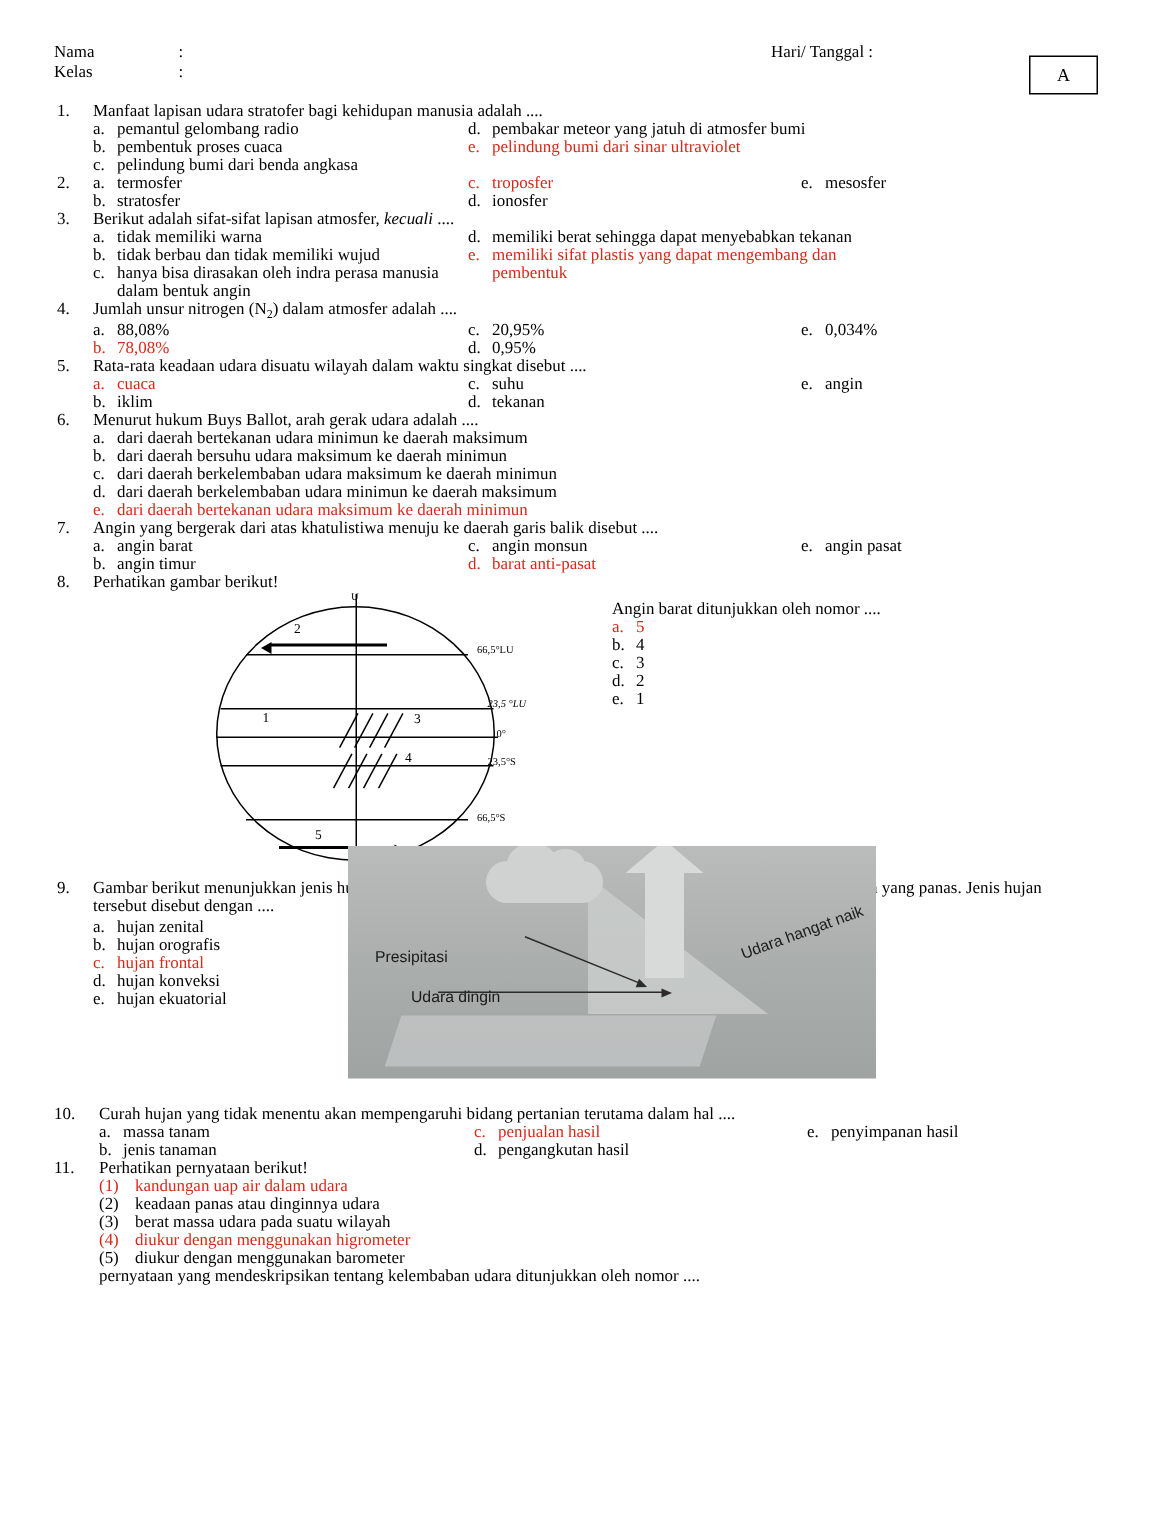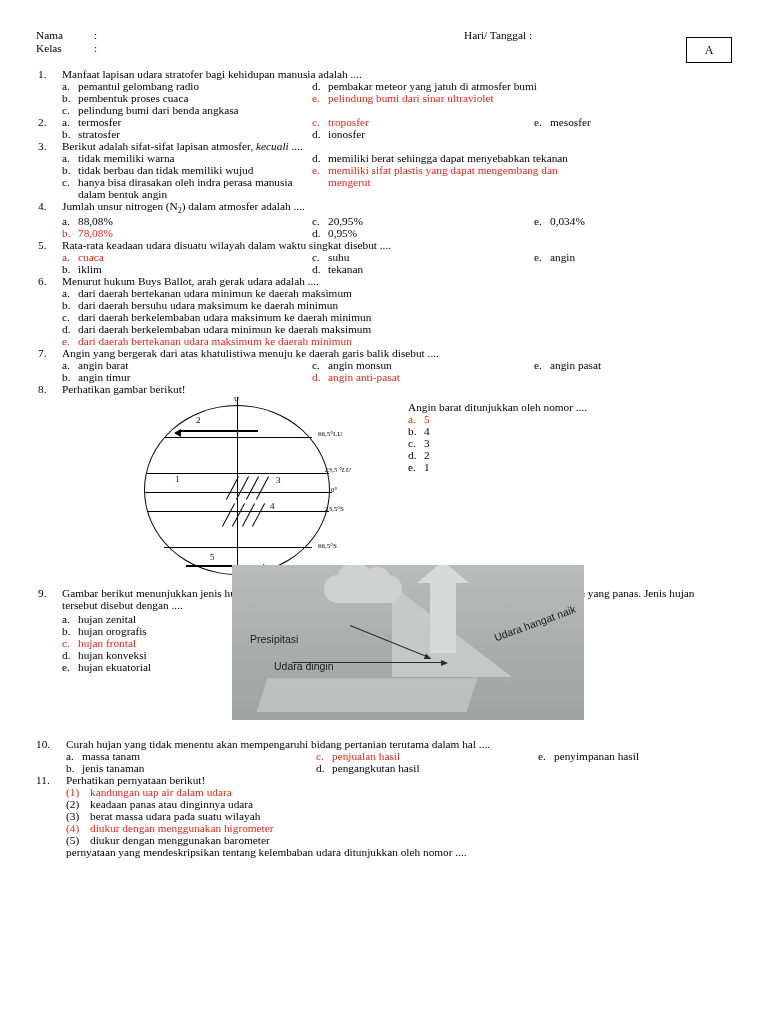--- a/index.html
+++ b/index.html
@@ -16,21 +16,21 @@
   }
   .page {
     position: relative;
     width: 768px;
     height: 1024px;
     padding: 28px 36px 10px 36px;
   }
   .red { color: #d42a1a; }
   .hdr-wrap { position: relative; }
   .hdr-title { font-size: 11.6px; letter-spacing: 0.1px; }
-  .hdr-line { margin-top: 1px; }
+  .hdr-line { margin-top: 1px; gap: 25px; }
   .hdr-row { display: flex; }
   .hdr-label { width: 58px; }
   .hdr-colon { width: 10px; }
   .hdr-right { margin-left: 360px; }
   .code-box {
     position: absolute;
     right: 0px;
     top: 8px;
     width: 46px;
     height: 26px;
@@ -300,21 +300,21 @@
               <span class="otxt">memiliki sifat plastis yang dapat mengembang dan</span>
             </div>
           </div>
           <div class="optrow">
             <div class="optcol c1w">
               <span class="ol">c.</span>
               <span class="otxt">hanya bisa dirasakan oleh indra perasa manusia</span>
             </div>
             <div class="optcol c3 red">
               <span class="ol"></span>
-              <span class="otxt">mengerut</span>
+              <span class="otxt">pembentuk</span>
             </div>
           </div>
           <div class="optrow">
             <div class="optcol c1w cont-indent">
               <span class="otxt">dalam bentuk angin</span>
             </div>
           </div>
         </div>
       </div>
     </div>
@@ -445,21 +445,21 @@
               <span class="otxt">angin pasat</span>
             </div>
           </div>
           <div class="optrow">
             <div class="optcol c1">
               <span class="ol">b.</span>
               <span class="otxt">angin timur</span>
             </div>
             <div class="optcol c2 red">
               <span class="ol">d.</span>
-              <span class="otxt">angin anti-pasat</span>
+              <span class="otxt">barat anti-pasat</span>
             </div>
           </div>
         </div>
       </div>
     </div>
 
     <div class="q">
       <div class="qnum">8.</div>
       <div class="qbody">
         <div class="qtext">Perhatikan gambar berikut!</div>

